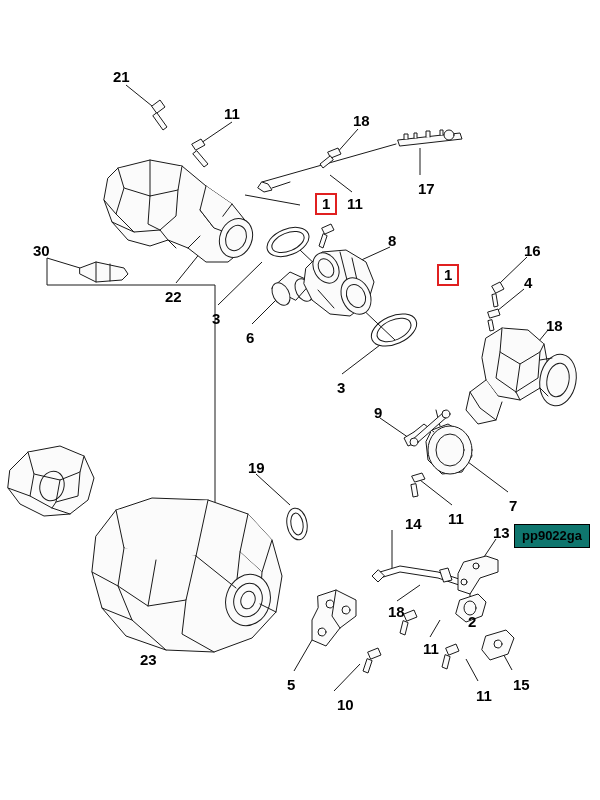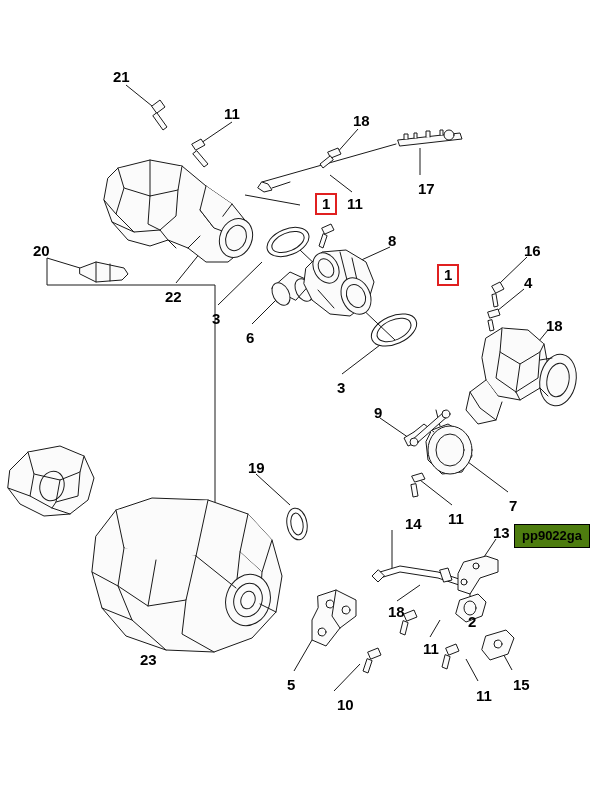--- a/index.html
+++ b/index.html
@@ -43,21 +43,21 @@
     font-size: 15px;
   }
   .partcode {
     position: absolute;
     right: 10px;
     bottom: 12px;
     font-family: "Liberation Sans", sans-serif;
     font-size: 13px;
     font-weight: bold;
     color: #000000;
-    background: #4d7c0f;
+    background: #0f766e;
     border: 1px solid #000000;
     padding: 3px 7px 4px 7px;
   }
 </style>
 </head>
 <body>
 
 <div id="diagram-root">
 
   <svg class="layer" viewBox="0 0 600 800">
@@ -336,21 +336,21 @@
 
     </g>
   </svg>
 
   <div class="label" style="left:113px; top:69px;">21</div>
   <div class="label" style="left:224px; top:106px;">11</div>
   <div class="label" style="left:353px; top:113px;">18</div>
   <div class="label" style="left:418px; top:181px;">17</div>
   <div class="label boxed" style="left:315px; top:193px;">1</div>
   <div class="label" style="left:347px; top:196px;">11</div>
-  <div class="label" style="left:33px; top:243px;">20</div>
+  <div class="label" style="left:33px; top:243px;">30</div>
   <div class="label" style="left:388px; top:233px;">8</div>
   <div class="label" style="left:524px; top:243px;">16</div>
   <div class="label boxed" style="left:437px; top:264px;">1</div>
   <div class="label" style="left:524px; top:275px;">4</div>
   <div class="label" style="left:165px; top:289px;">22</div>
   <div class="label" style="left:212px; top:311px;">3</div>
   <div class="label" style="left:546px; top:318px;">18</div>
   <div class="label" style="left:246px; top:330px;">6</div>
   <div class="label" style="left:337px; top:380px;">3</div>
   <div class="label" style="left:374px; top:405px;">9</div>

